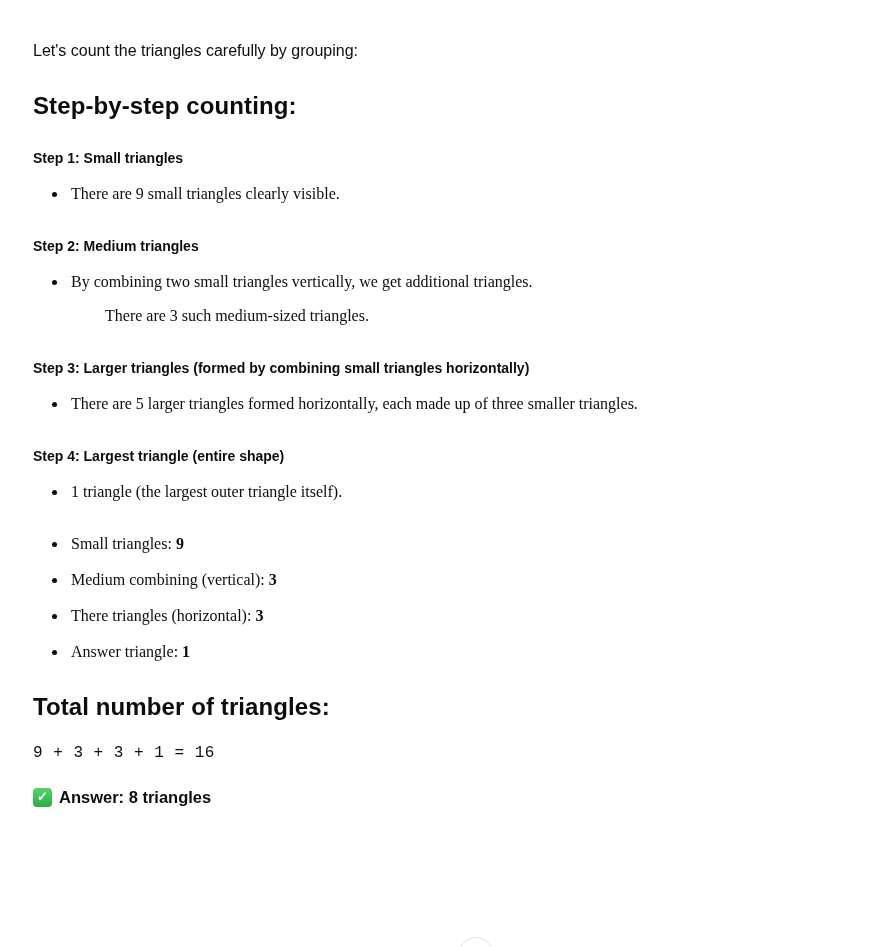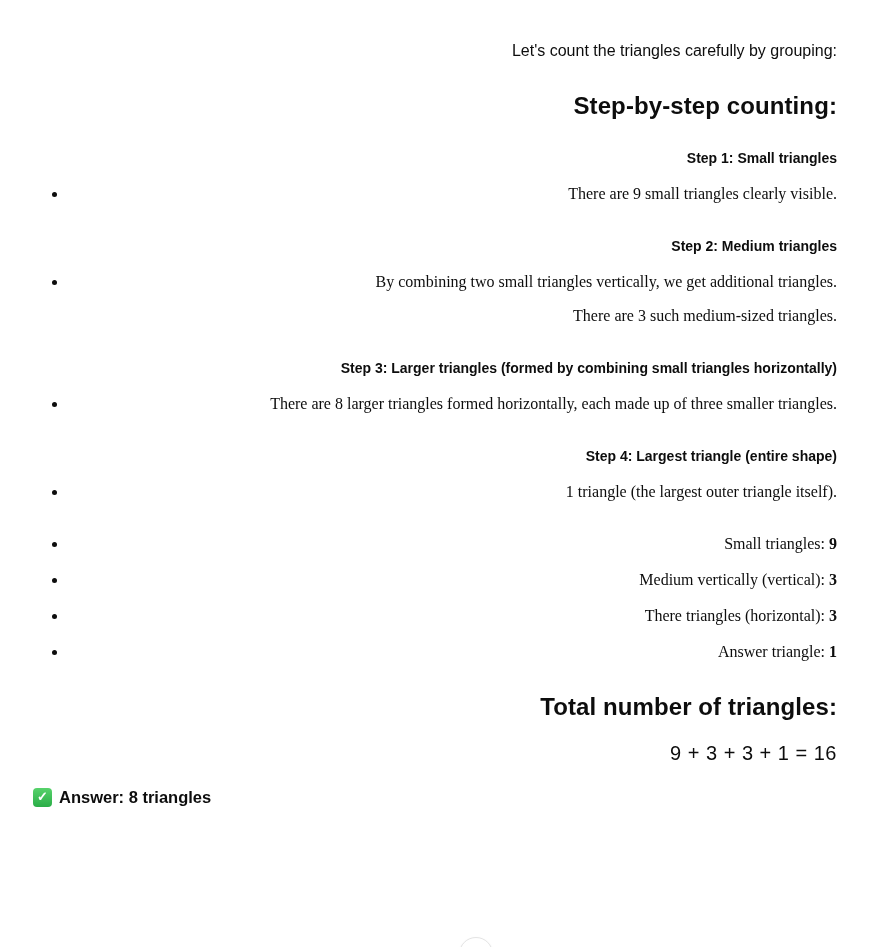--- a/index.html
+++ b/index.html
@@ -1,15 +1,15 @@
 <!DOCTYPE html>
 <html><head>
 <meta charset="utf-8">
 <style>
-  * { margin: 0; padding: 0; box-sizing: border-box; text-align: right; }
+  * { margin: 0; padding: 0; box-sizing: border-box; }
   html, body {
     width: 870px; height: 947px;
     background: #ffffff;
     font-family: "Liberation Sans", sans-serif;
     color: #0d0d0d;
     overflow: hidden;
     position: relative;
   }
   .content {
     padding: 37px 33px 0 33px;
@@ -51,22 +51,22 @@
     border-radius: 50%;
     background: #0d0d0d;
   }
   .bullet-line2 {
     display: block;
     margin-top: 6px;
     margin-left: 34px;
   }
   .bold-num { font-weight: 700; }
   .equation {
-    font-family: Liberation Sans, sans-serif;
-    font-size: 20px;
+    font-family: Liberation Mono, monospace;
+    font-size: 16px;
     line-height: 28px;
     margin: 18px 0 0 0;
     letter-spacing: 0.5px;
   }
   .answer-line {
     display: flex;
     align-items: center;
     gap: 7px;
     margin-top: 16px;
     font-weight: 700;
@@ -111,32 +111,32 @@
     <li>There are 9 small triangles clearly visible.</li>
   </ul>
 
   <h4>Step 2: Medium triangles</h4>
   <ul>
     <li><span>By combining two small triangles vertically, we get additional triangles.</span><span class="bullet-line2">There are 3 such medium-sized triangles.</span></li>
   </ul>
 
   <h4>Step 3: Larger triangles (formed by combining small triangles horizontally)</h4>
   <ul>
-    <li>There are 8 larger triangles formed horizontally, each made up of three smaller triangles.</li>
+    <li>There are 5 larger triangles formed horizontally, each made up of three smaller triangles.</li>
   </ul>
 
   <h4>Step 4: Largest triangle (entire shape)</h4>
   <ul>
     <li>1 triangle (the largest outer triangle itself).</li>
   </ul>
 
 
   <ul>
     <li><span>Small triangles: </span><span class="bold-num">9</span></li>
-    <li><span>Medium vertically (vertical): </span><span class="bold-num">3</span></li>
+    <li><span>Medium combining (vertical): </span><span class="bold-num">3</span></li>
     <li><span>There triangles (horizontal): </span><span class="bold-num">3</span></li>
     <li><span>Answer triangle: </span><span class="bold-num">1</span></li>
   </ul>
 
   <h3>Total number of triangles:</h3>
 
   <div class="equation">9 + 3 + 3 + 1 = 16</div>
 
   <div class="answer-line">
     <span class="check-icon">✓</span>

